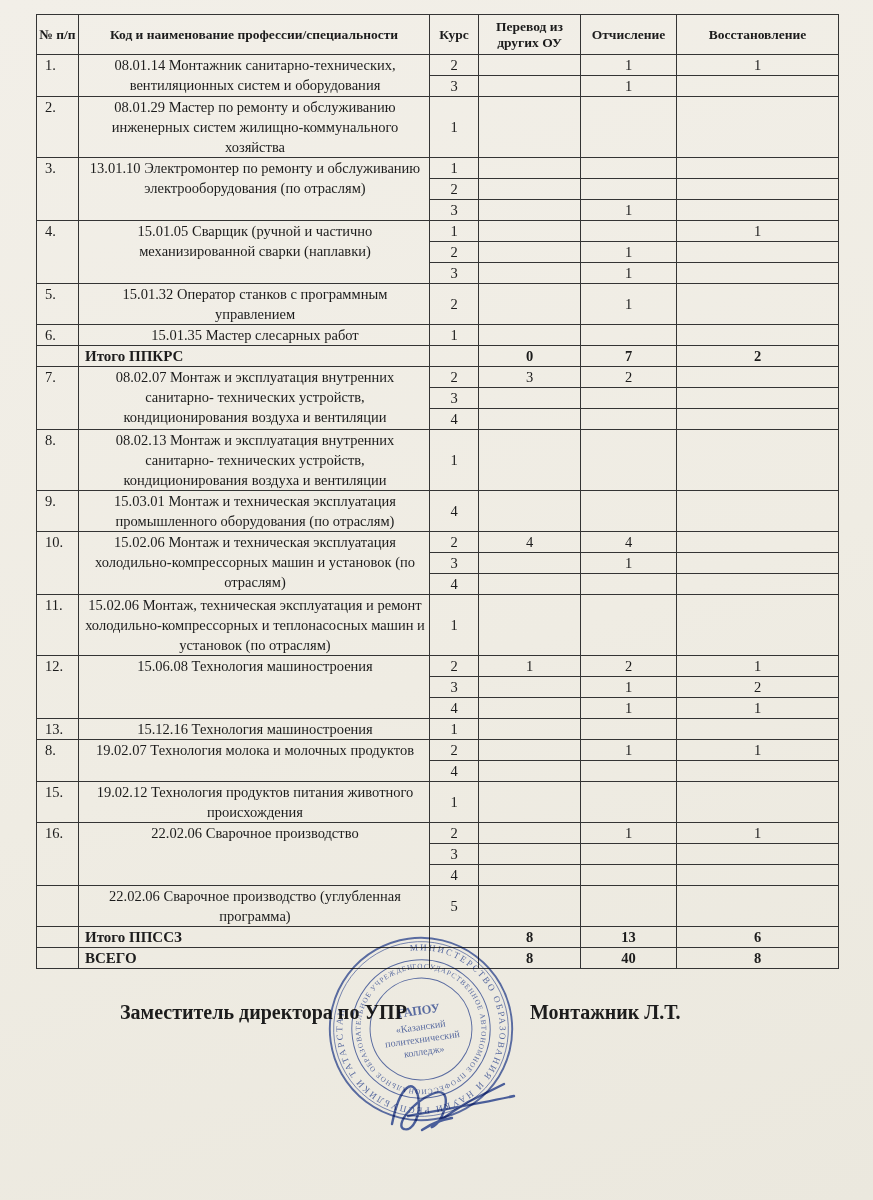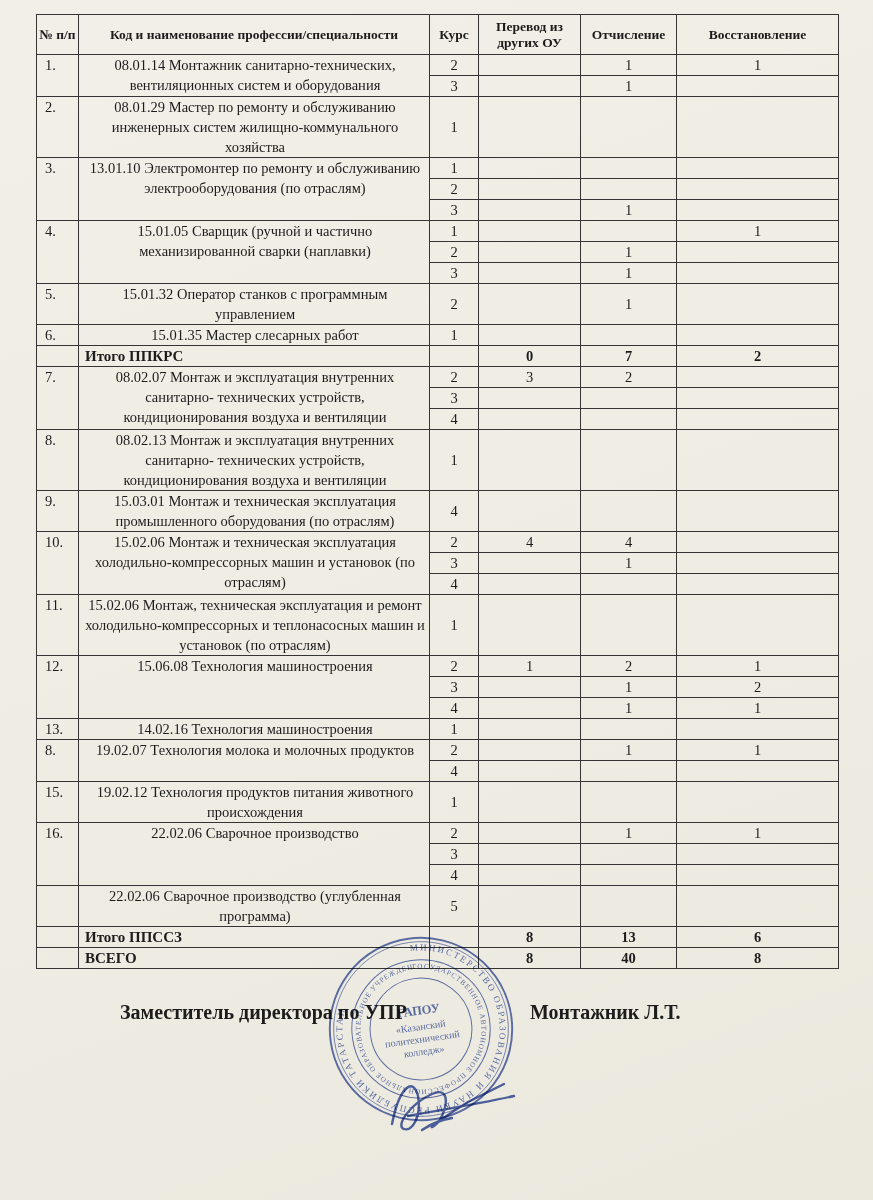--- a/index.html
+++ b/index.html
@@ -266,21 +266,21 @@
           <td class="c-val">2</td>
         </tr>
         <tr>
           <td class="c-course">4</td>
           <td class="c-val"></td>
           <td class="c-val">1</td>
           <td class="c-val">1</td>
         </tr>
         <tr>
           <td class="c-num" rowspan="1">13.</td>
-          <td class="c-name" rowspan="1">14.02.16 Технология машиностроения</td>
+          <td class="c-name" rowspan="1">15.12.16 Технология машиностроения</td>
           <td class="c-course">1</td>
           <td class="c-val"></td>
           <td class="c-val"></td>
           <td class="c-val"></td>
         </tr>
         <tr>
           <td class="c-num" rowspan="2">8.</td>
           <td class="c-name" rowspan="2">19.02.07 Технология молока и молочных продуктов</td>
           <td class="c-course">2</td>
           <td class="c-val"></td>

